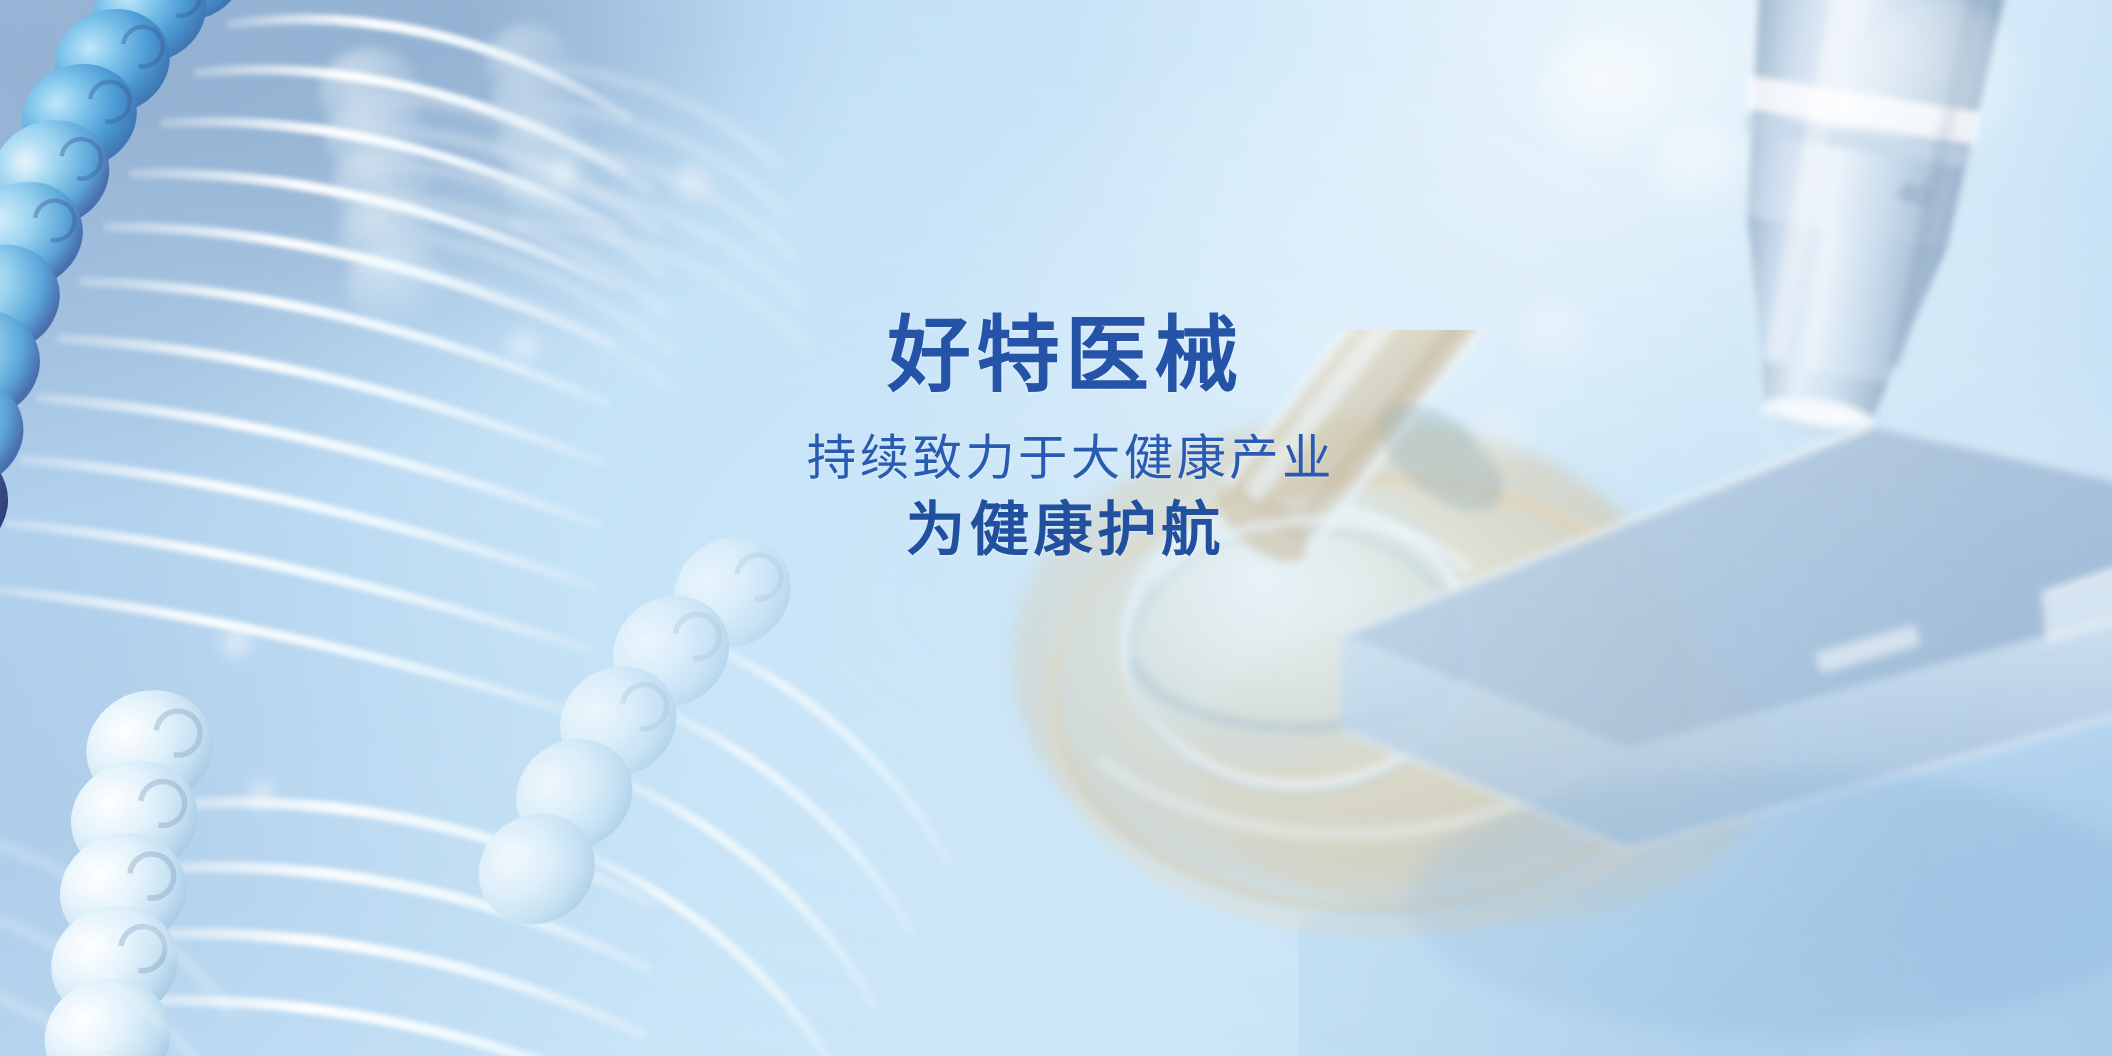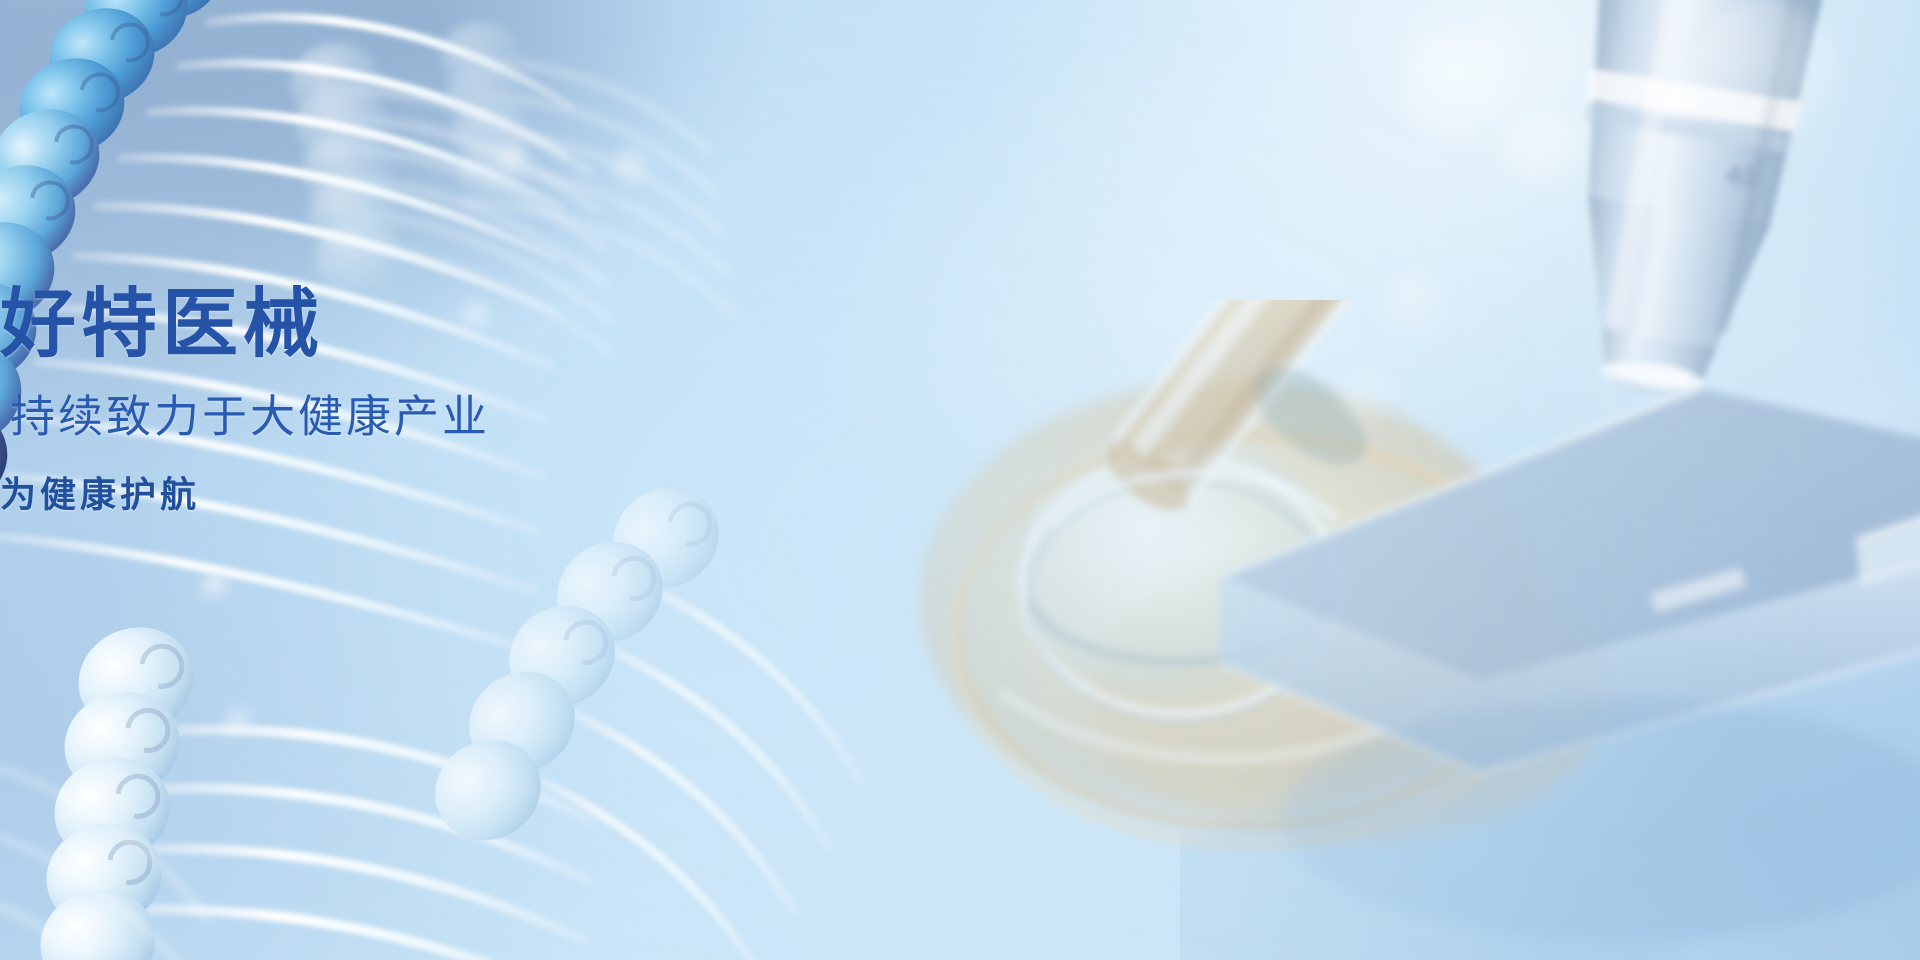--- a/index.html
+++ b/index.html
@@ -72,45 +72,47 @@
 
   
   #stage-wrap { position:absolute; left:1180px; top:380px; width:760px; height:580px; }
   #stage-wrap svg { width:100%; height:100%; display:block; }
 
   
   #headline {
     position:absolute;
     left:0; right:0;
     top:286px;
+    text-align:center;
     color:#2553a8;
     user-select:none;
     z-index:40;
+    padding-left:17px;
   }
   #title-main {
     font-size:76px;
     line-height:1;
     font-weight:bold;
     letter-spacing:5px;
     color:#2553a8;
     text-shadow:0 1px 2px rgba(255,255,255,.45);
   }
   #title-sub {
     margin-top:32px;
     font-size:45px;
     line-height:1;
     font-weight:normal;
     letter-spacing:3px;
     color:#2a5bb2;
     text-shadow:0 1px 2px rgba(255,255,255,.40);
     margin-left:10px;
   }
   #title-slogan {
-    margin-top:38px;
-    font-size:36px;
+    margin-top:16px;
+    font-size:54px;
     line-height:1;
     font-weight:bold;
     letter-spacing:4px;
     color:#21509f;
     text-shadow:0 1px 2px rgba(255,255,255,.45);
   }
 
   
   #bg-haze {
     background:radial-gradient(ellipse 1100px 700px at 50% 56%, rgba(205,231,248,.55) 0%, rgba(205,231,248,.18) 55%, rgba(205,231,248,0) 80%);

